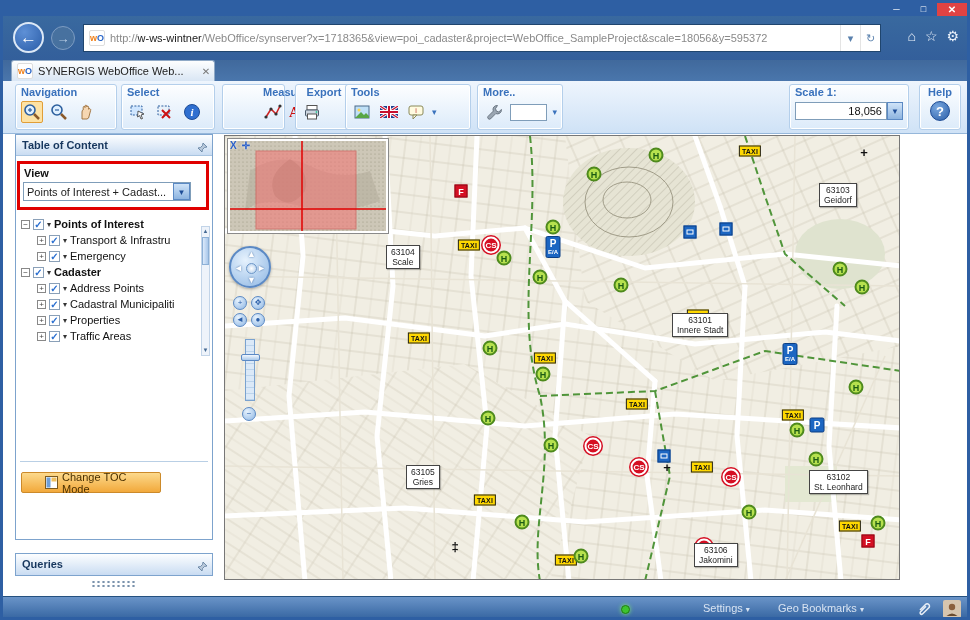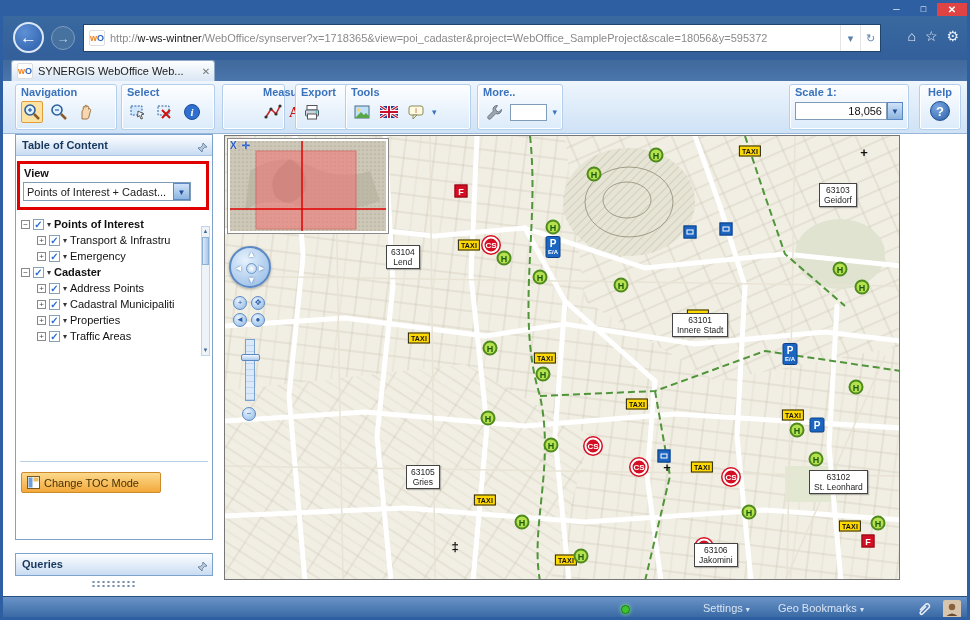--- a/index.html
+++ b/index.html
@@ -56,21 +56,21 @@
   .trow.d0{padding-left:5px;} .trow.d1{padding-left:21px;}
   .trow.b .lb{font-weight:bold;}
   .exp{width:9px;height:9px;border:1px solid #888;background:#fff;font-size:8px;line-height:7px;text-align:center;color:#444;flex:none;}
   .cb{width:11px;height:11px;border:1px solid #8aa0b8;background:#fff;color:#2a6fd0;font-size:10px;font-weight:bold;line-height:10px;text-align:center;flex:none;}
   .ca{color:#333;font-size:8px;flex:none;}
   .lb{font-size:11px;color:#111;white-space:nowrap;overflow:hidden;}
   .vscroll{position:absolute;right:2px;top:70px;width:9px;height:130px;background:#eef3fa;border:1px solid #c2d4e8;}
   .vscroll .sarr{height:9px;font-size:6px;color:#456a94;text-align:center;line-height:9px;cursor:pointer;}
   .vscroll .thumb{position:absolute;left:0;right:0;top:10px;height:28px;background:linear-gradient(90deg,#dceafb,#aac8ea);border:1px solid #8db0d6;cursor:pointer;}
   .divider{position:absolute;left:4px;right:4px;top:305px;border-top:1px solid #b9cfe5;}
-  .tocbtn{position:absolute;left:5px;top:316px;width:140px;height:21px;background:linear-gradient(#fcd98c,#f2a93b);border:1px solid #cc8a2a;border-radius:2px;display:flex;align-items:center;gap:4px;padding:0 5px;font-size:11px;color:#4a3000;cursor:pointer;}
+  .tocbtn{position:absolute;left:5px;top:316px;width:140px;height:21px;background:linear-gradient(#fcd98c,#f2a93b);border:1px solid #cc8a2a;border-radius:2px;display:flex;align-items:center;gap:4px;padding:0 23px;font-size:11px;color:#4a3000;cursor:pointer;}
   .tocbtn svg{flex:none;}
   .queries{margin-top:13px;}
   .dots{width:46px;height:9px;margin:4px auto 0;background:radial-gradient(circle,#7a92ac 1px,transparent 1.3px);background-size:5px 4px;}
   
   .map{position:absolute;left:221px;top:132px;width:676px;height:445px;border:1px solid #777;background:#f1eee3;overflow:hidden;}
   .map svg.base{position:absolute;left:0;top:0;}
   .mlayer{position:absolute;left:0;top:0;width:100%;height:100%;}
   .mk{position:absolute;transform:translate(-50%,-50%);display:flex;align-items:center;justify-content:center;cursor:pointer;z-index:3;}
   .mk-h{width:15px;height:15px;border-radius:50%;background:#b6e14e;border:2px solid #4e8a1d;color:#1c5c14;font-size:9px;font-weight:bold;}
   .mk-taxi{background:#ffd800;border:1px solid #222;color:#111;font-size:7px;font-weight:bold;padding:1px 2px;letter-spacing:.2px;}
@@ -199,21 +199,21 @@
               <circle cx="2" cy="14" r="1.6" fill="#333"></circle>
               <circle cx="7" cy="6" r="1.6" fill="#333"></circle>
               <circle cx="12" cy="11" r="1.6" fill="#333"></circle>
               <circle cx="16" cy="3" r="1.6" fill="#333"></circle>
             </svg>
         </span>
         <span class="ticon atool">A</span>
       </div>
     </div>
 
-    <div class="group" style="left:292px;width:58px;">
+    <div class="group" style="left:292px;width:58px;text-align:center;">
       <div class="glabel">Export</div>
       <div class="gicons">
         <span class="ticon">
           <svg width="18" height="18" viewBox="0 0 18 18">
               <rect x="4" y="2.5" width="10" height="4.5" fill="#fff" stroke="#555"></rect>
               <rect x="2.5" y="7" width="13" height="6" rx="1" fill="#cdd6e0" stroke="#4a5a6a"></rect>
               <rect x="4.5" y="11" width="9" height="5" fill="#fff" stroke="#555"></rect>
               <circle cx="13.5" cy="9" r="0.9" fill="#3c9"></circle>
             </svg>
         </span>
@@ -580,21 +580,21 @@
         </div>
         <div class="mk mk-h" style="left: 356px; top: 420px;">
           <span>H</span>
         </div>
         <div class="dlabel" style="left: 594px; top: 47px;">
           <div>63103</div>
           <div>Geidorf</div>
         </div>
         <div class="dlabel" style="left: 161px; top: 109px;">
           <div>63104</div>
-          <div>Lend</div>
+          <div>Scale</div>
         </div>
         <div class="dlabel" style="left: 447px; top: 177px;">
           <div>63101</div>
           <div>Innere Stadt</div>
         </div>
         <div class="dlabel" style="left: 584px; top: 314px; margin-top: 20px;">
           <div>63102</div>
           <div>St. Leonhard</div>
         </div>
         <div class="dlabel" style="left: 181px; top: 329px;">

